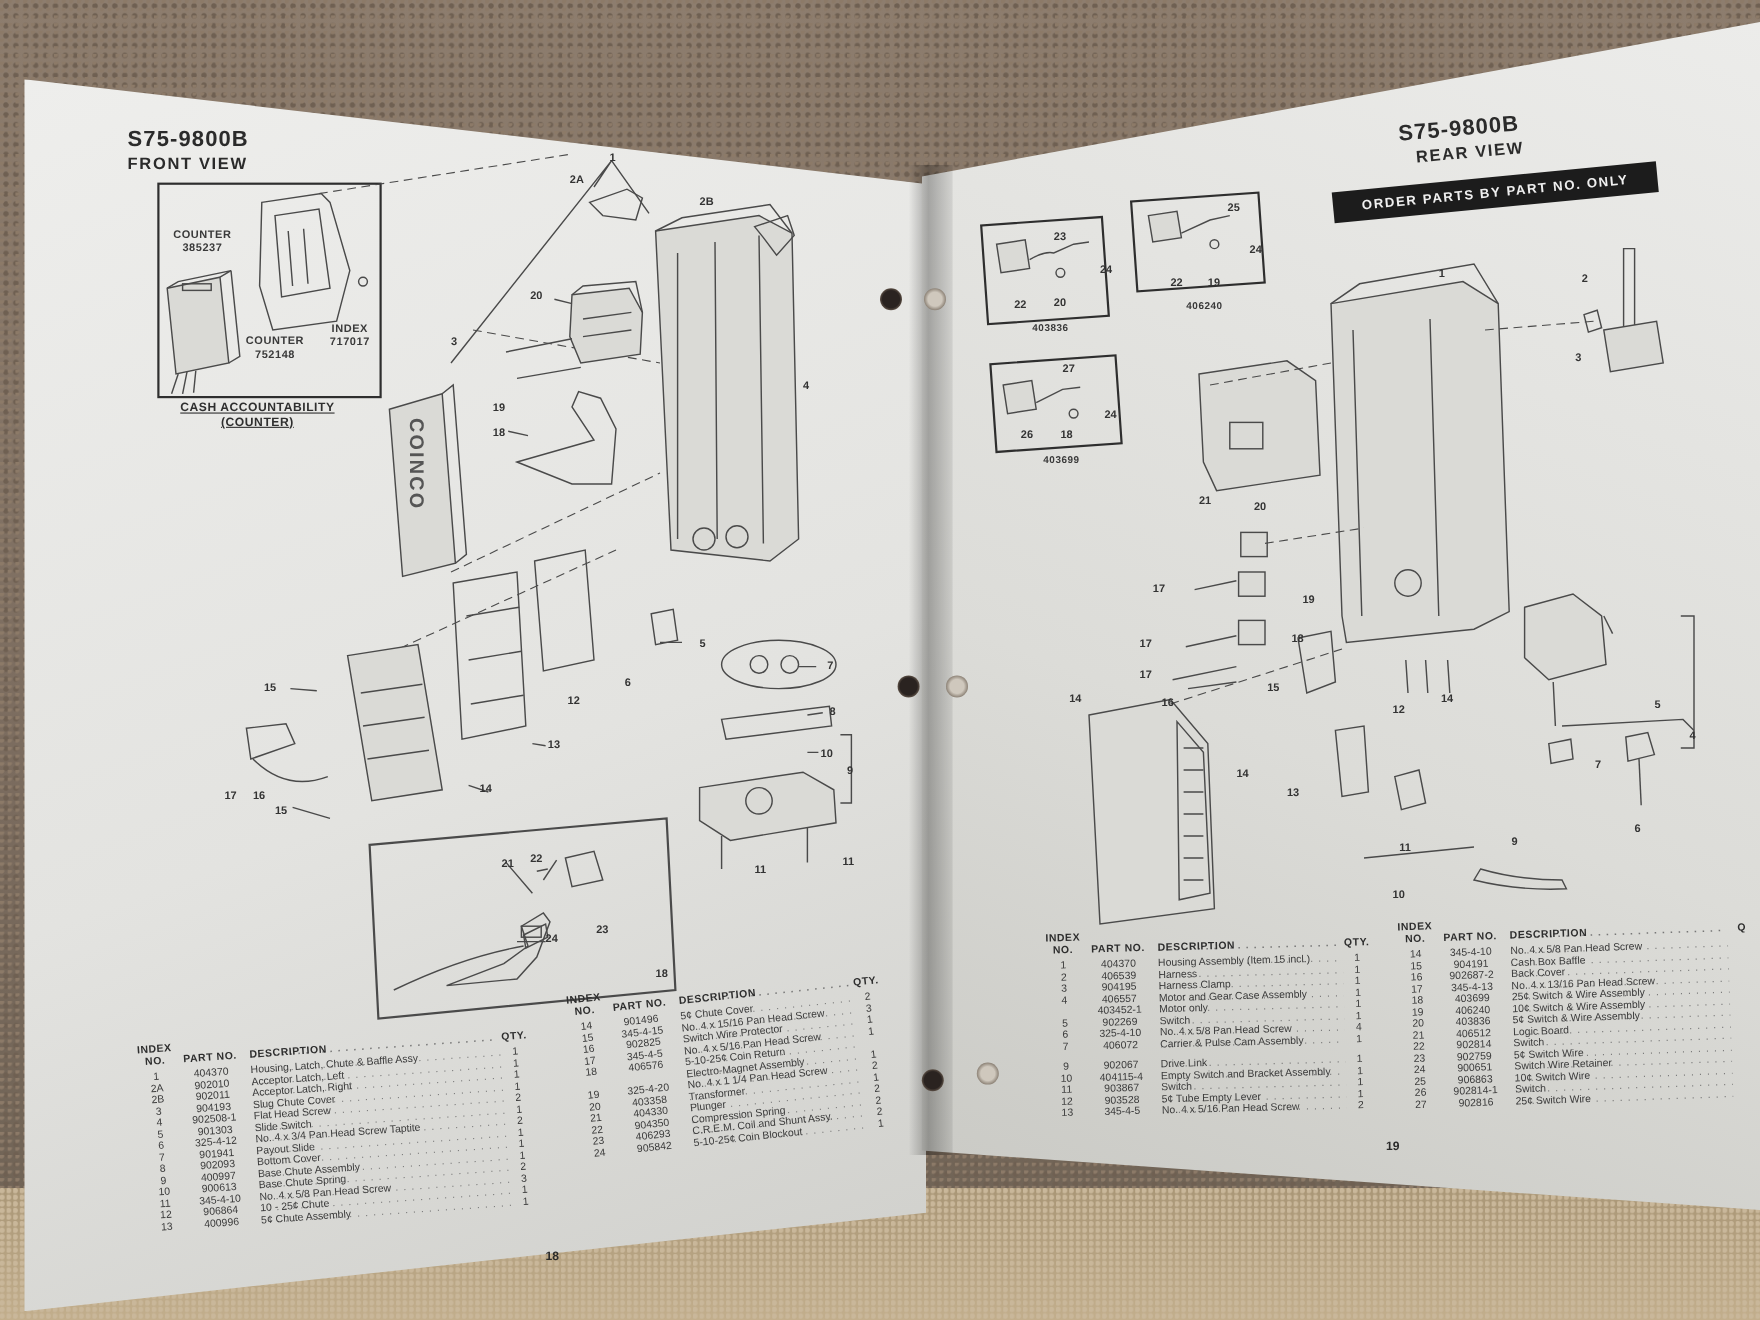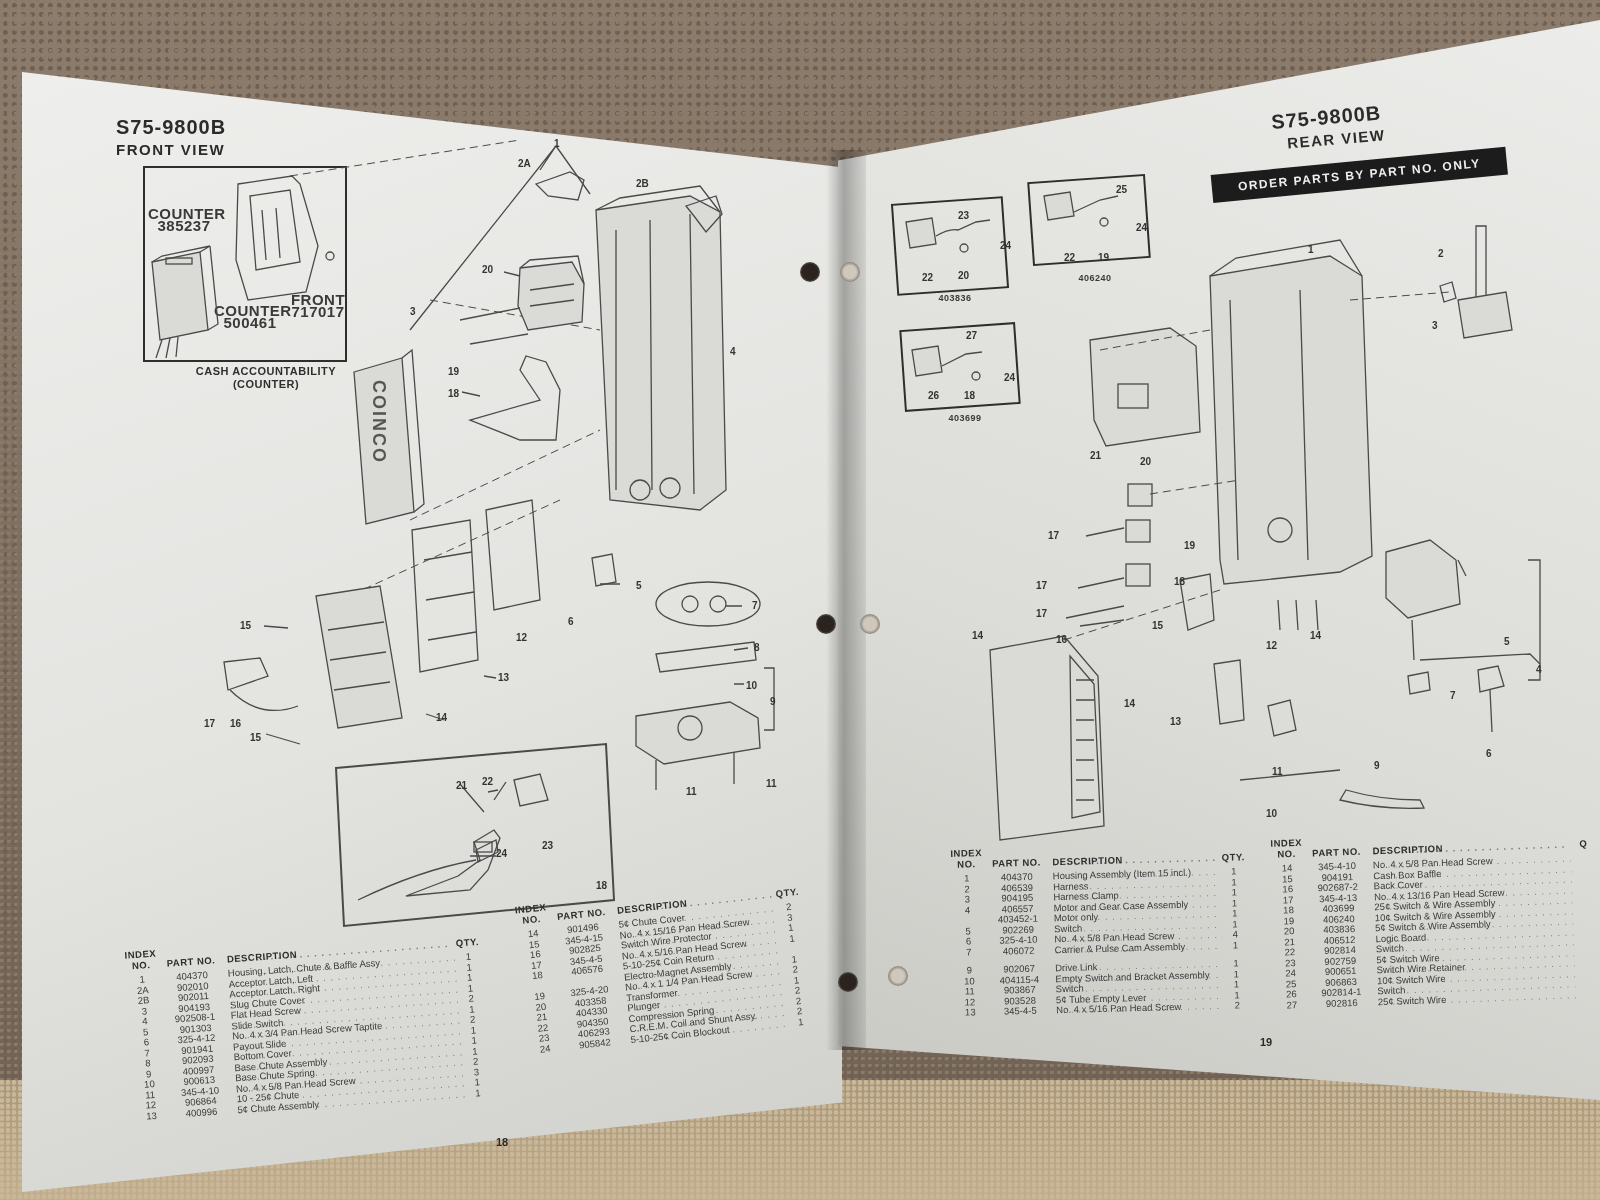--- a/index.html
+++ b/index.html
@@ -47,21 +47,21 @@
 
     .title {
       position: absolute; font-weight: bold; letter-spacing: 1px; color: #2b2b2b;
     }
     .title .model { font-size: 20px; display: block; }
     .title .view { font-size: 15px; display: block; margin-top: 2px; letter-spacing: 1.5px; }
 
     .box {
       position: absolute; border: 2px solid #2e2e2e;
     }
-    .lbl { position: absolute; font-size: 15px; font-weight: bold; color: #3a3a3a; letter-spacing: 0.5px; text-align: center; line-height: 12px; }
+    .lbl { position: absolute; font-size: 10px; font-weight: bold; color: #3a3a3a; letter-spacing: 0.5px; text-align: center; line-height: 12px; }
     .callout { position: absolute; font-size: 10px; font-weight: bold; color: #333; }
     .caption { position: absolute; font-size: 11px; font-weight: bold; color: #2f2f2f; text-align: center; letter-spacing: 0.5px; line-height: 13px; }
 
     .order-banner {
       position: absolute; left: 1212px; top: 175px; width: 296px; height: 28px;
       background: #1c1c1c; color: #efefef; font-size: 12px; font-weight: bold;
       letter-spacing: 1.5px; display: flex; align-items: center; justify-content: center;
       transform: rotate(-5.5deg); transform-origin: left center;
     }
 
@@ -111,27 +111,27 @@
   <span class="view">FRONT VIEW</span>
 </div>
 
 <div class="box" style="left:143px;top:166px;width:204px;height:196px;"></div>
 <div class="lbl" style="left:148px;top:208px;width:72px;">
   <div>COUNTER</div>
   <div>385237</div>
 </div>
 <div class="lbl" style="left:214px;top:305px;width:72px;">
   <div>COUNTER</div>
-  <div>500461</div>
+  <div>752148</div>
 </div>
 <div class="lbl" style="left:290px;top:294px;width:56px;">
-  <div>FRONT</div>
+  <div>INDEX</div>
   <div>717017</div>
 </div>
-<div class="caption" style="left:166px;top:365px;width:200px;">
+<div class="caption" style="left:134px;top:365px;width:200px;text-decoration:underline;">
   <div>CASH ACCOUNTABILITY</div>
   <div>(COUNTER)</div>
 </div>
 
 <svg class="diagram" style="left:0;top:0;" width="840" height="960">
 
   <path class="fill" d="M152 262 L200 252 L208 330 L160 340 Z"></path>
   <path d="M152 262 L162 256 L210 246 L200 252"></path>
   <path d="M210 246 L218 324 L208 330"></path>
   <path d="M162 340 l-6 18 M170 338 l-4 20 M178 337 l-2 20"></path>

